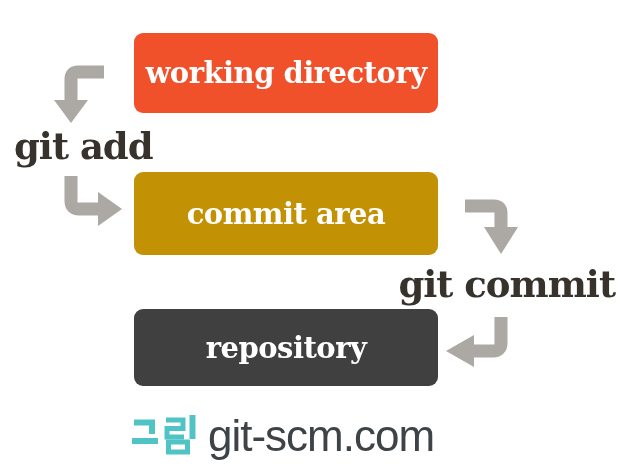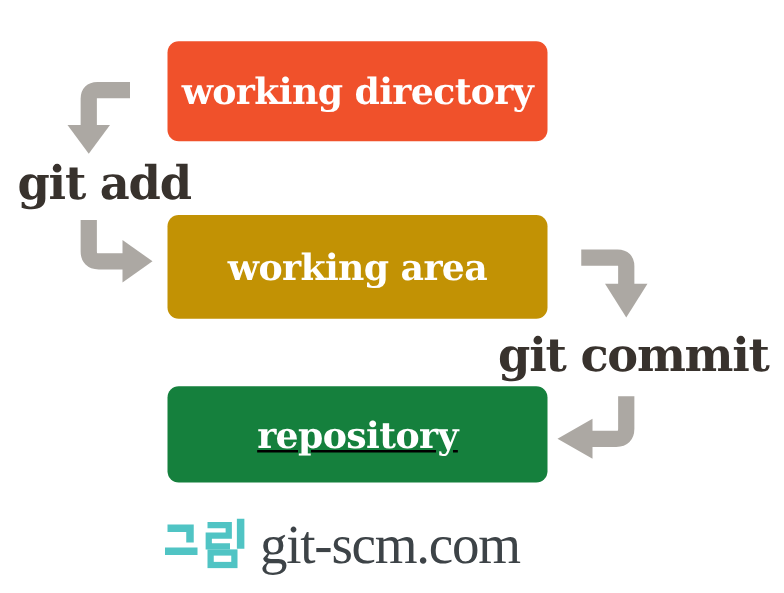--- a/index.html
+++ b/index.html
@@ -28,37 +28,37 @@
   .edge-label-commit{right:12px;top:266px;}
   .arrow{position:absolute;}
   .arrow path{stroke:#ACA8A3;stroke-width:13;fill:none;}
   .arrow polygon{fill:#ACA8A3;}
   .caption{position:absolute;left:132px;top:408px;height:56px;width:340px;}
   .caption-word{position:absolute;left:0;top:6px;}
   .caption-word path,.caption-word rect{stroke:#50C4C4;fill:none;}
   .caption-source{
     position:absolute;left:76px;top:0;line-height:56px;font-size:44px;
     letter-spacing:-1px;color:#3D4347;font-weight:normal;white-space:nowrap;
-    font-family:Liberation Serif, serif;
+    font-family:Liberation Sans, sans-serif;
   }
 </style>
 </head>
 <body>
 
 <div class="canvas">
 
   <div class="node node-working" style="background-color: rgb(240, 81, 43);">
     <span class="node-label">working directory</span>
   </div>
 
   <div class="node node-staging" style="background-color: rgb(194, 146, 4);">
-    <span class="node-label">working area</span>
+    <span class="node-label">commit area</span>
   </div>
 
-  <div class="node node-repo" style="background-color: #15803d; text-decoration: underline;">
+  <div class="node node-repo" style="background-color: #404040;">
     <span class="node-label">repository</span>
   </div>
 
   <div class="edge-label edge-label-add">git add</div>
   <div class="edge-label edge-label-commit">git commit</div>
 
   <svg class="arrow" style="left:50px;top:60px;" width="60" height="64" viewBox="0 0 60 64">
     <path d="M54,12 H28 Q21,12 21,19 V42"></path>
     <polygon points="4,40 38,40 21,63"></polygon>
   </svg>

